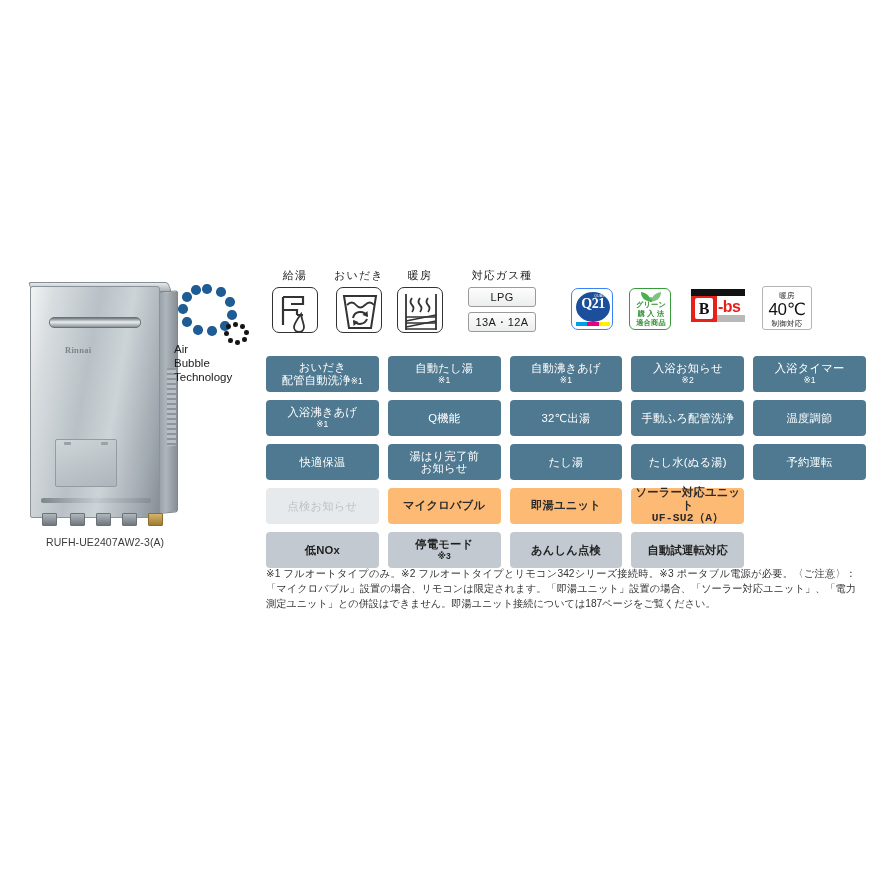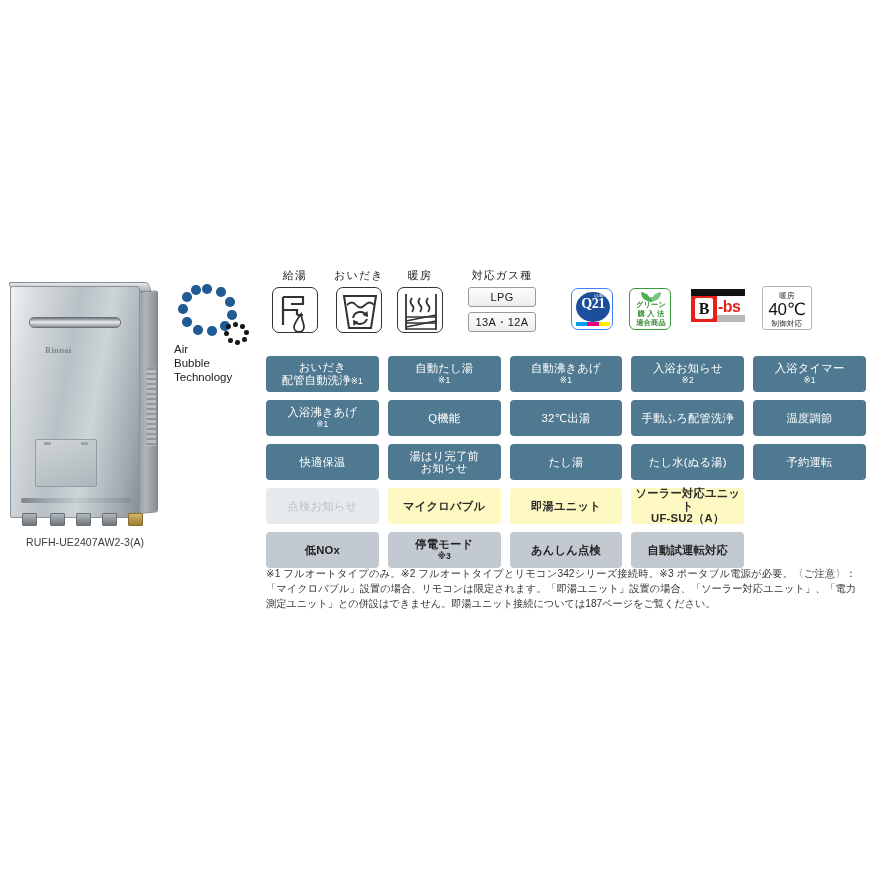--- a/index.html
+++ b/index.html
@@ -6,21 +6,21 @@
   html, body {
     width: 896px; height: 896px;
     background: #ffffff;
     font-family: "Liberation Sans", "DejaVu Sans", sans-serif;
     overflow: hidden;
   }
   .page { position: relative; width: 896px; height: 896px; }
 
   
   .product-col {
-    position: absolute; left: 4px; top: 278px;
+    position: absolute; left: 24px; top: 278px;
     width: 172px; height: 290px;
   }
   .heater {
     position: relative; width: 150px; height: 248px; margin-left: 6px;
   }
   .heater-body {
     position: absolute; left: 0; top: 8px; width: 130px; height: 232px;
     background: linear-gradient(100deg,#f2f4f5 0%,#d8dde0 14%,#b9c1c6 42%,#cdd4d8 62%,#9fa8ae 88%,#878f95 100%);
     border: 1px solid #8b9399;
     border-radius: 3px 3px 2px 2px;
@@ -179,21 +179,21 @@
     column-gap: 9px; row-gap: 8px;
   }
   .cell {
     height: 36px; border-radius: 4px;
     display: flex; align-items: center; justify-content: center;
     text-align: center; line-height: 12.5px;
     font-size: 11.3px; letter-spacing: .2px;
     padding: 0 2px;
   }
   .cell.blue { background:#4e7990; color:#ffffff; }
-  .cell.tan  { background:#fef9c3; color:#2b2b2b; font-weight:700; }
+  .cell.tan  { background:#fdba74; color:#2b2b2b; font-weight:700;font-family:Liberation Mono, monospace; }
   .cell.gray { background:#c2c9d1; color:#1f1f1f; font-weight:700; }
   .cell.off  { background:#e7eaec; color:#bcc2c6; }
   .cell.empty { background: transparent; }
   .cell .sup { font-size: 8.6px; display:block; line-height:11px; }
   .cell .t { display:block; }
 
   
   .footnote {
     position: absolute; left: 266px; top: 566px; width: 590px;
     font-size: 10.2px; line-height: 15.2px; color: #333;

